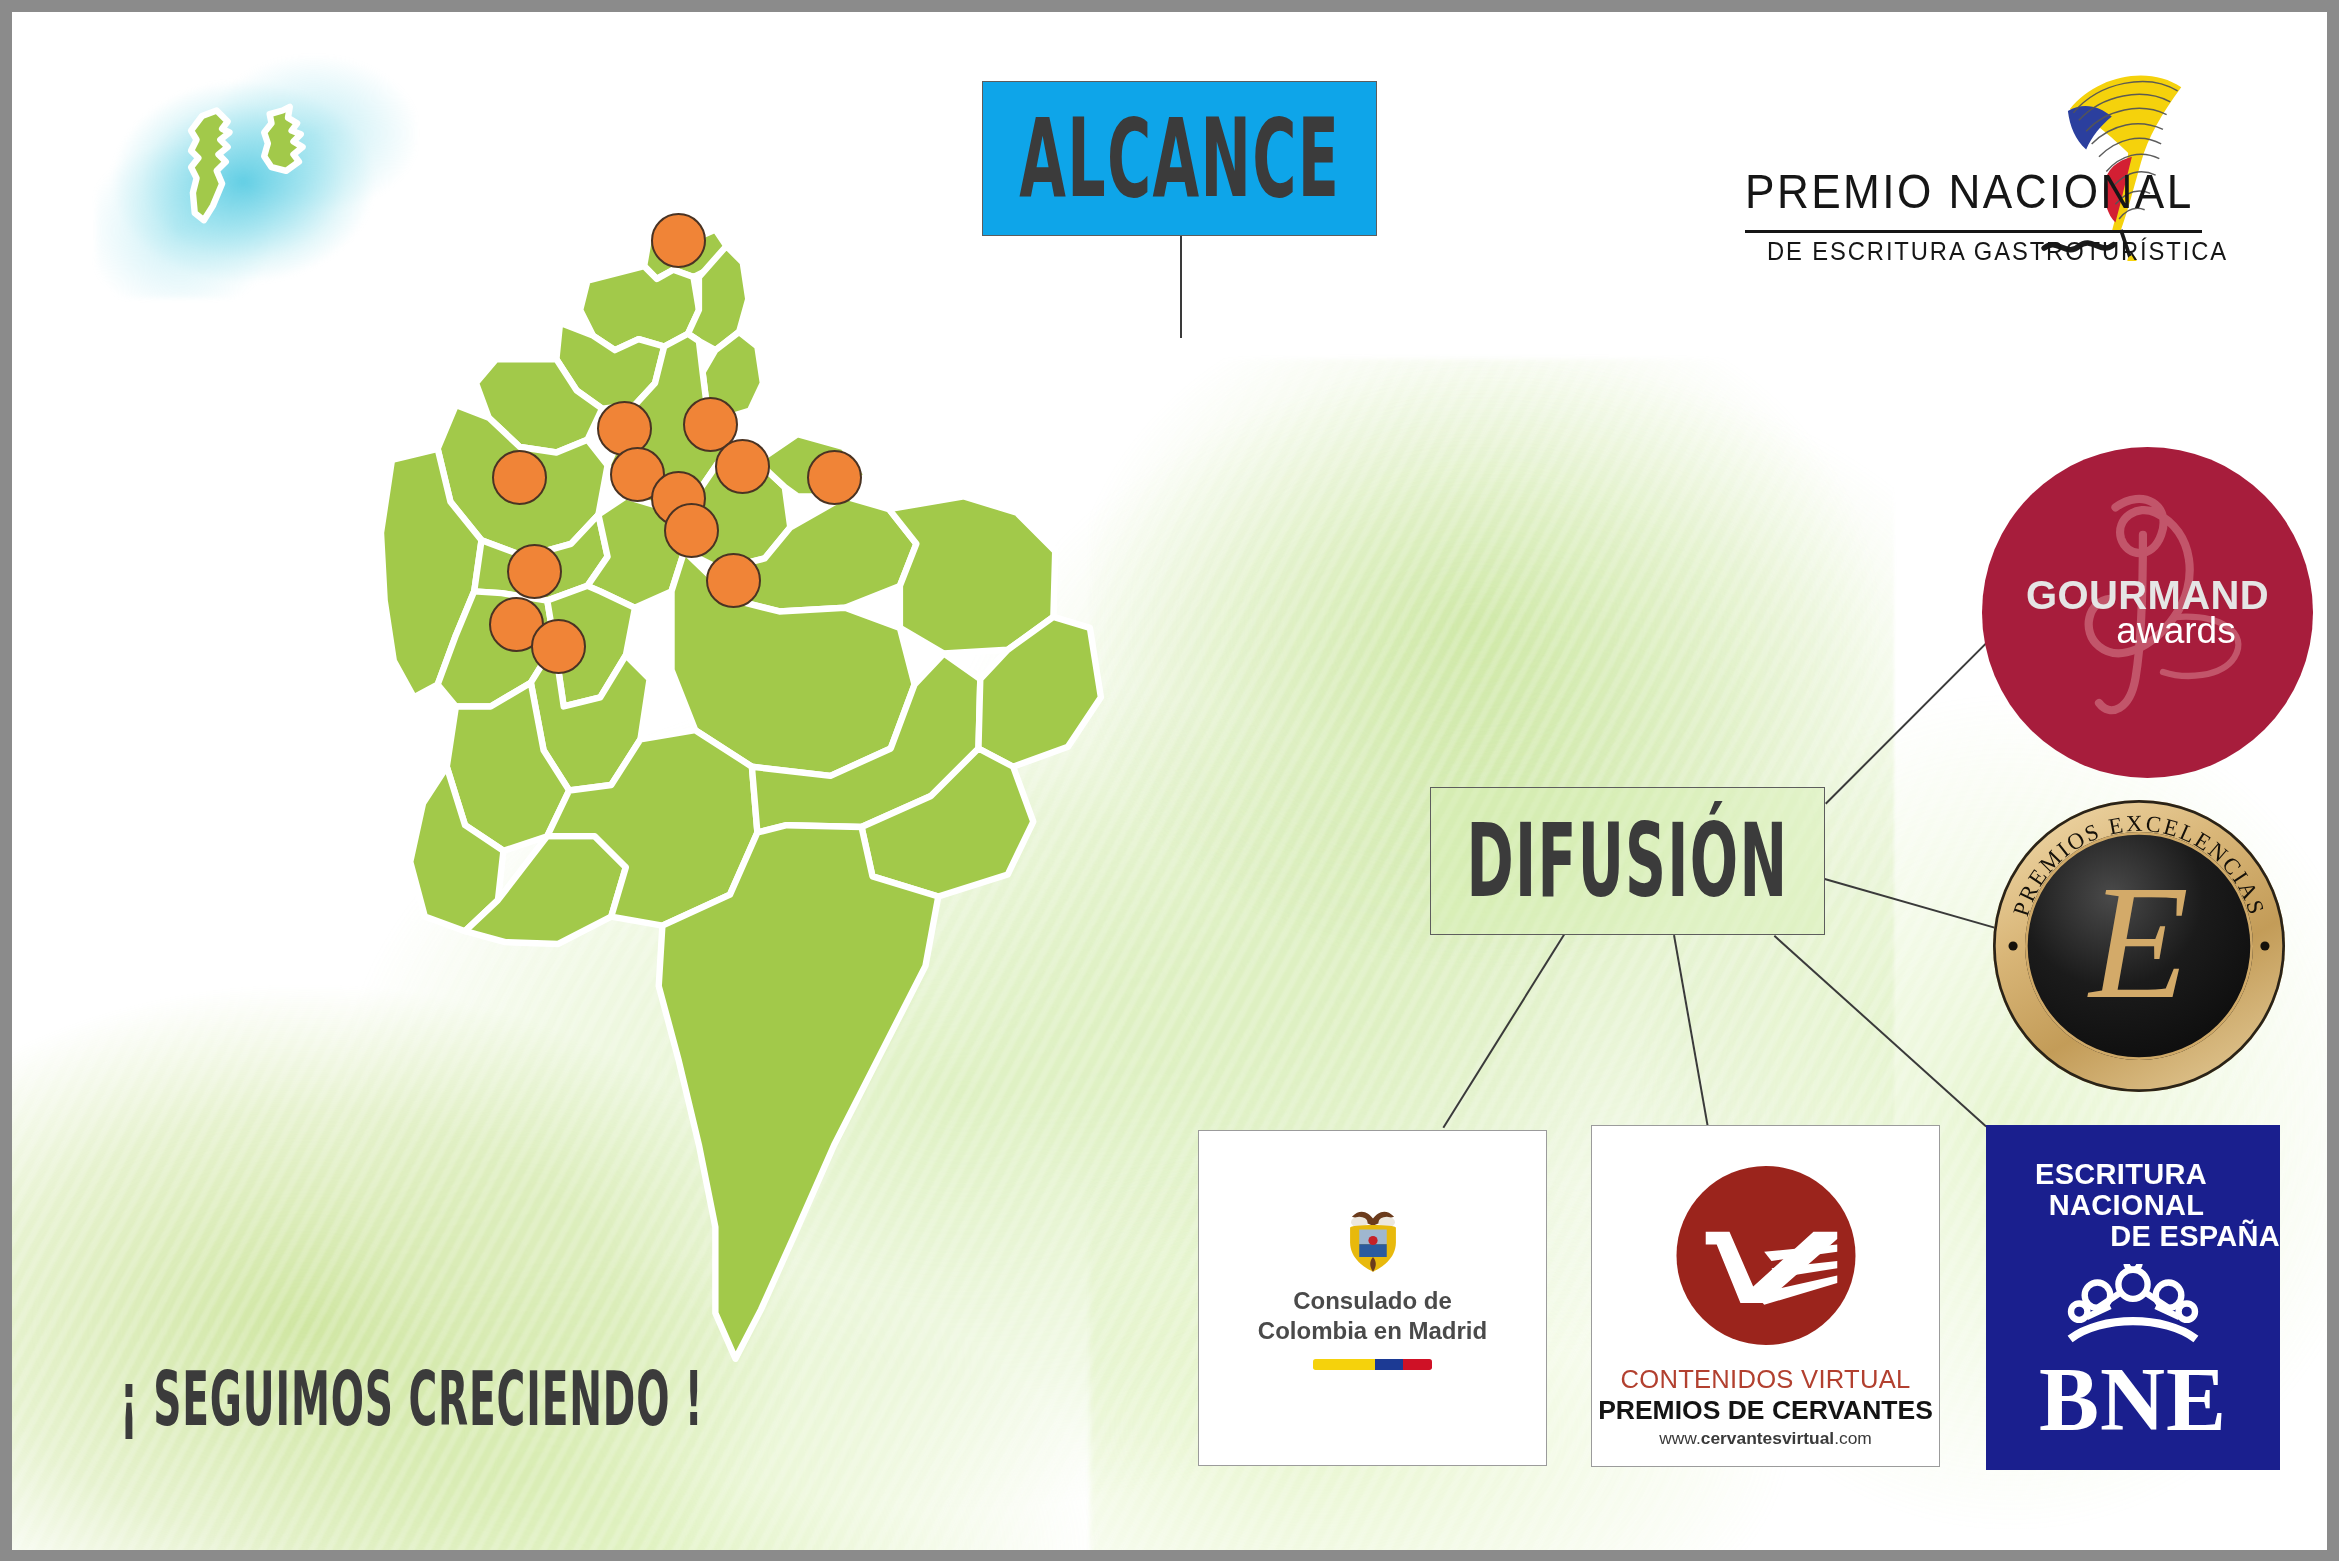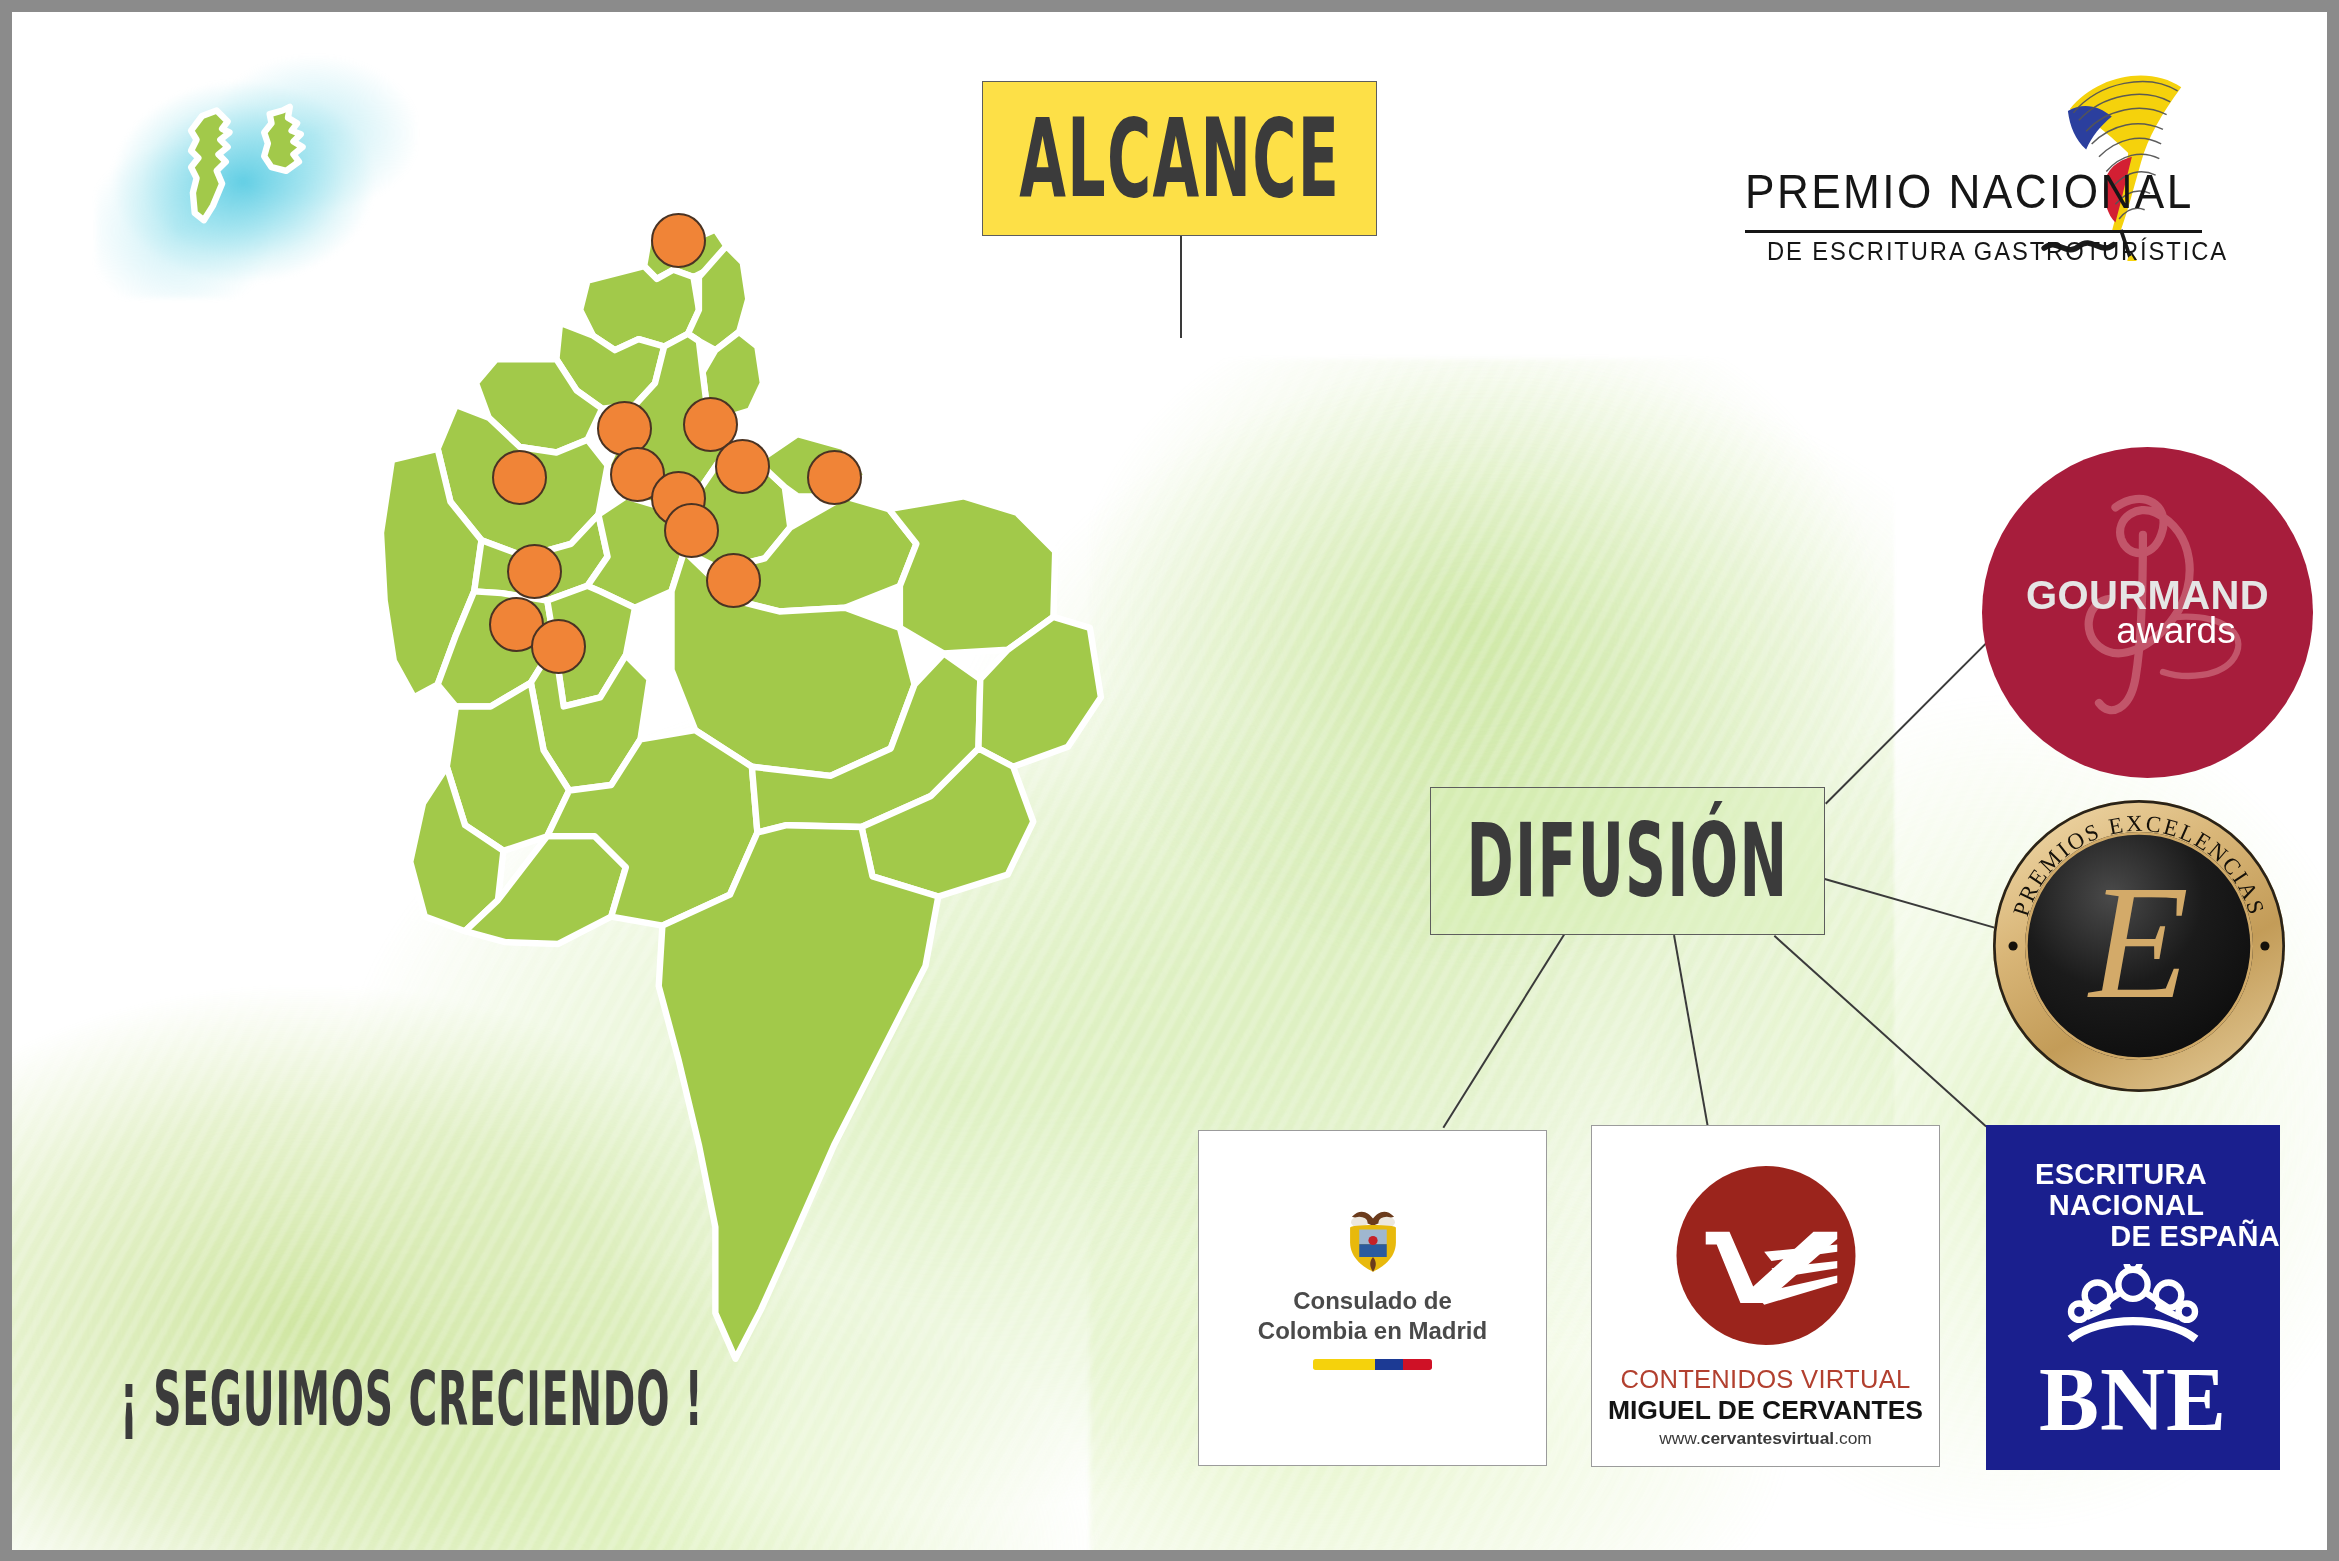--- a/index.html
+++ b/index.html
@@ -54,21 +54,21 @@
   .panel{position:absolute;border:1.8px solid #5d5d5d;box-sizing:border-box;
          display:flex;align-items:center;justify-content:center;flex-direction:column;}
 
   .title-cond{
     font-family:"Liberation Sans Narrow","DejaVu Sans Condensed","Liberation Sans",sans-serif;
     font-weight:700;color:#3b3b3b;letter-spacing:.02em;
     transform:scaleX(.62);transform-origin:center;white-space:nowrap;
   }
 
   
-  #alcance-box{left:970px;top:69px;width:395px;height:155px;background:#fde047;}
+  #alcance-box{left:970px;top:69px;width:395px;height:155px;background:#0ea5e9;}
   #alcance-box .title-cond{font-size:108px;line-height:1;}
 
   
   #alcance-desc{left:822px;top:324px;width:694px;height:256px;background:rgba(255,255,255,.18);}
   .desc-line{
     font-family:"Liberation Sans Narrow","DejaVu Sans Condensed","Liberation Sans",sans-serif;
     font-weight:700;color:#3b3b3b;white-space:nowrap;
     transform:scaleX(.70);transform-origin:center;
     font-size:46px;line-height:1.18;text-align:center;
   }
@@ -375,21 +375,21 @@
   <div class="logo-card" id="card-cervantes">
     <div class="cv-circle">
       <svg width="179" height="179" viewBox="0 0 196 196">
         <path d="M32 72 L58 72 L84 132 L150 72 L176 72 L176 80 L96 150 L70 150 L44 86 L32 86 Z" fill="#ffffff"></path>
         <path d="M96 94 L176 86 L176 94 L104 104 Z" fill="#ffffff"></path>
         <path d="M104 112 L176 104 L176 112 L112 122 Z" fill="#ffffff"></path>
         <path d="M86 140 L176 120 L176 128 L96 152 Z" fill="#ffffff"></path>
       </svg>
     </div>
     <div class="cv-txt1">CONTENIDOS VIRTUAL</div>
-    <div class="cv-txt2">MIGUEL DE CERVANTES</div>
+    <div class="cv-txt2">PREMIOS DE CERVANTES</div>
     <div class="cv-txt3"><span>www.</span><b>cervantesvirtual</b><span>.com</span></div>
   </div>
 
   <div class="logo-card" id="card-bne">
     <div class="bne-l1">ESCRITURA</div>
     <div class="bne-l2">NACIONAL</div>
     <div class="bne-l3">DE ESPAÑA</div>
     <div class="bne-crown">
       <svg width="155" height="88" viewBox="0 0 170 96">
         <g fill="none" stroke="#ffffff" stroke-width="7">

